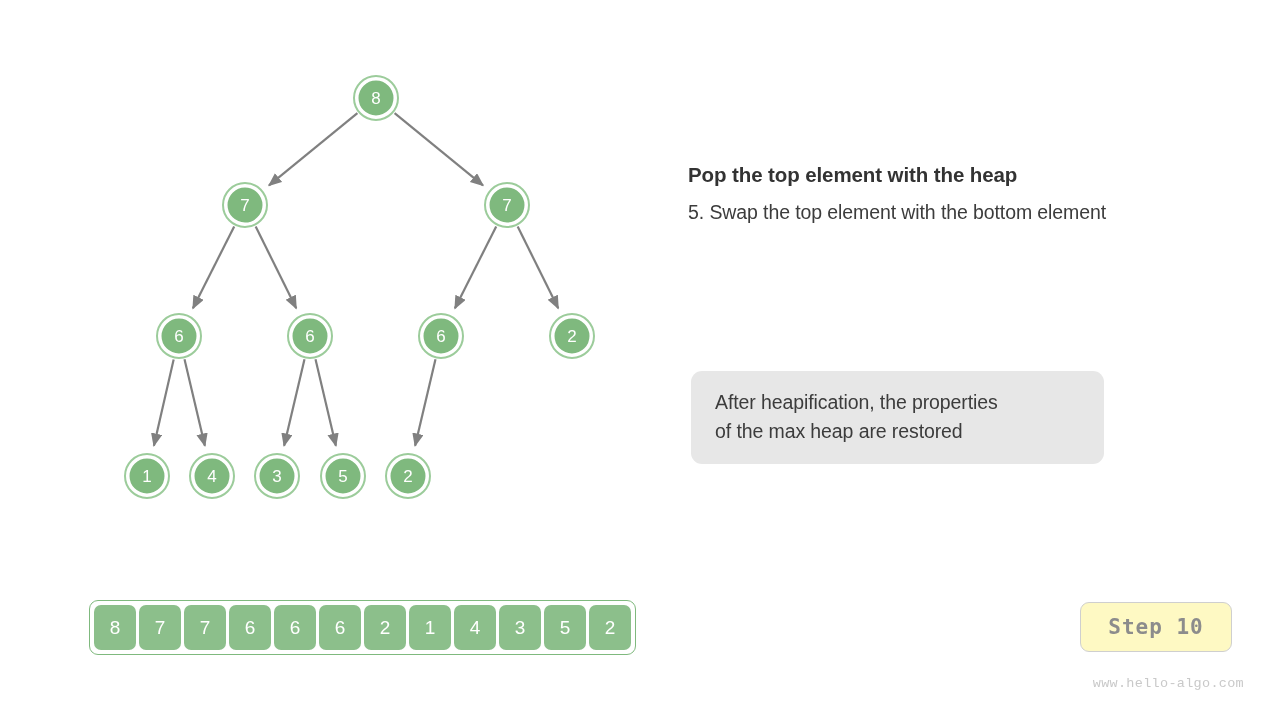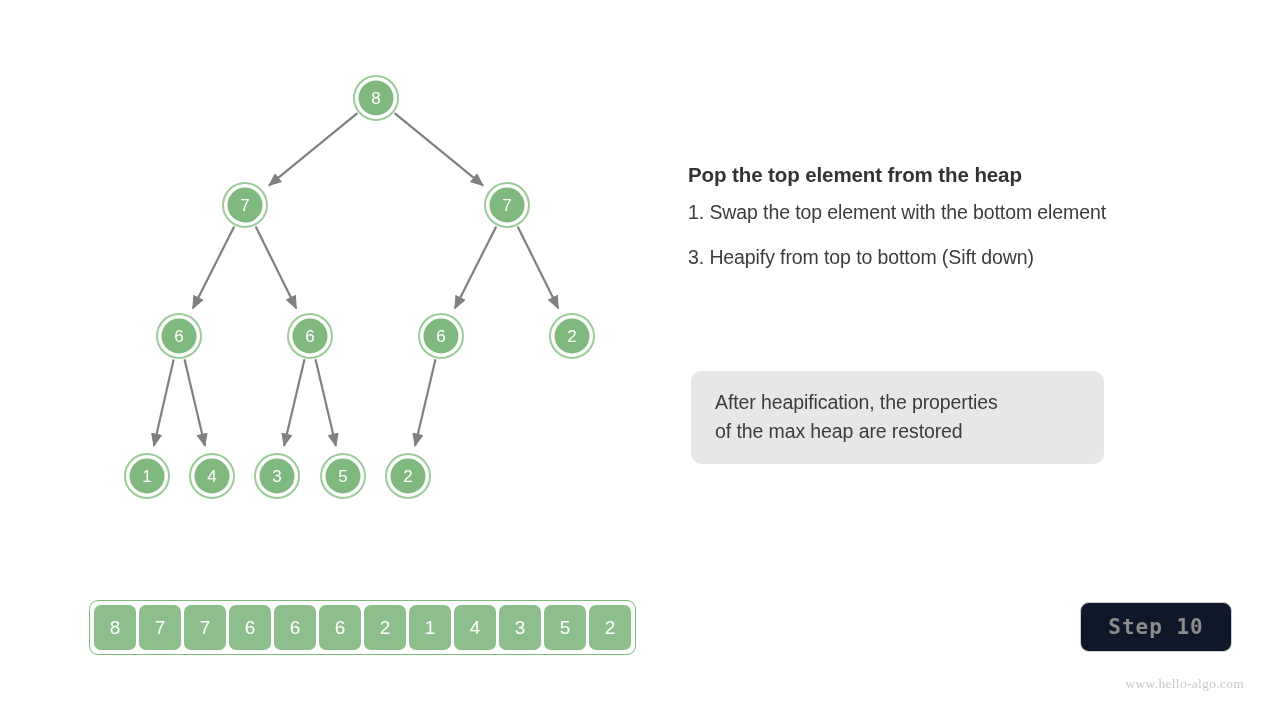--- a/index.html
+++ b/index.html
@@ -115,38 +115,38 @@
   }
 
   
   #step-badge {
     position: absolute;
     left: 1080px;
     top: 602px;
     width: 152px;
     height: 50px;
     box-sizing: border-box;
-    background: #0f172a;
+    background: #fef9c3;
     border: 1.4px solid #cfcfcf;
     border-radius: 9px;
     display: flex;
     align-items: center;
     justify-content: center;
     color: #8c8c8c;
     font-family: "DejaVu Sans Mono", monospace;
     font-size: 21px;
     font-weight: bold;
     letter-spacing: 1px;
   }
   #watermark {
     position: absolute;
     right: 36px;
     top: 676px;
     color: #c9c9c9;
-    font-family: Liberation Serif, serif;
+    font-family: Liberation Mono, monospace;
     font-size: 13.5px;
     letter-spacing: 0.3px;
   }
 </style>
 </head>
 <body>
 
 <svg id="tree-canvas" viewBox="0 0 680 560" width="680" height="560">
   <defs>
     <marker id="arrowhead" markerWidth="7" markerHeight="7" refX="5.6" refY="2.6" orient="auto" markerUnits="strokeWidth">
@@ -239,23 +239,22 @@
     <div class="array-cell">6</div>
     <div class="array-cell">2</div>
     <div class="array-cell">1</div>
     <div class="array-cell">4</div>
     <div class="array-cell">3</div>
     <div class="array-cell">5</div>
     <div class="array-cell">2</div>
   </div>
 
 <div id="info-panel">
-  <div id="panel-title">Pop the top element from the heap</div>
-  <p class="step-item">1. Swap the top element with the bottom element</p>
-  <p class="step-item">3. Heapify from top to bottom (Sift down)</p>
+  <div id="panel-title">Pop the top element with the heap</div>
+  <p class="step-item">5. Swap the top element with the bottom element</p>
 </div>
 
 <div id="note-box">
   <div id="note-text">After heapification, the properties
 of the max heap are restored</div>
 </div>
 
 <div id="step-badge">Step 10</div>
 <div id="watermark">www.hello-algo.com</div>
 

